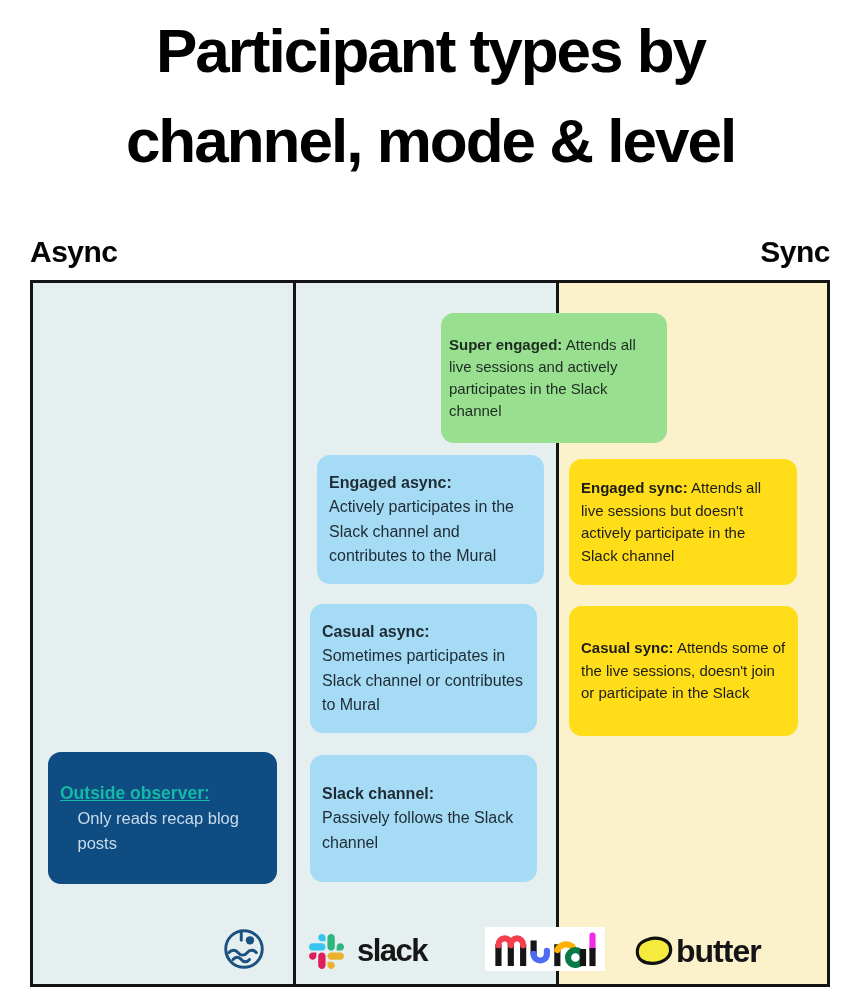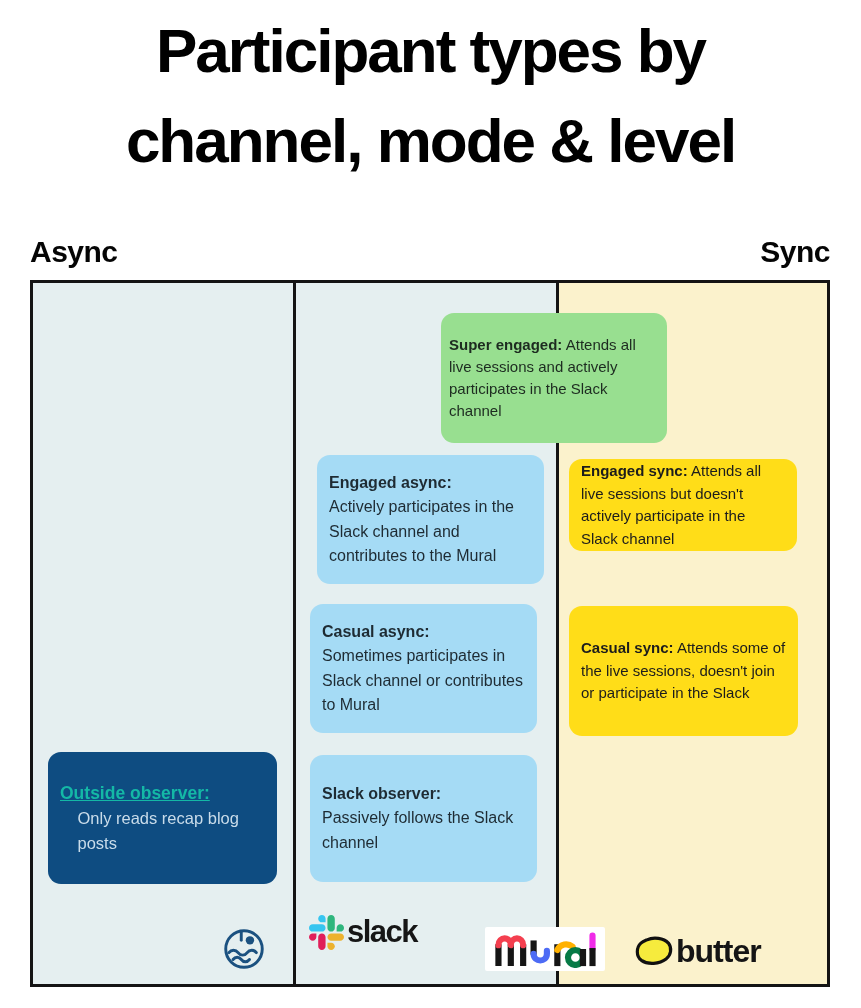--- a/index.html
+++ b/index.html
@@ -40,29 +40,29 @@
 
   .c-green  { background:#98DF90; font-size:15px;   line-height:1.48; padding:10px 8px; color:#1D2B20; }
   .c-blue   { background:#A5DBF5; font-size:16px;   line-height:1.52; }
   .c-yellow { background:#FFDD18; font-size:15px;   line-height:1.5;  color:#1C1C1C; }
   .c-navy   { background:#0E4C81; font-size:16.5px; line-height:1.5; }
   .c-navy .card-title { color:#14b8a6; font-size:17.5px;text-decoration:underline; }
   .c-navy .card-body  { display:block; max-width:170px; margin:0 auto; color:#C9DCEA; }
 
   .card-super-engaged    { left:408px; top:30px;  width:226px; height:130px; }
   .card-engaged-async    { left:284px; top:172px; width:227px; height:129px; }
-  .card-engaged-sync     { left:536px; top:176px; width:228px; height:92px; }
+  .card-engaged-sync     { left:536px; top:176px; width:228px; height:126px; }
   .card-casual-async     { left:277px; top:321px; width:227px; height:129px; }
   .card-casual-sync      { left:536px; top:323px; width:229px; height:130px; }
   .card-outside-observer { left:15px;  top:469px; width:229px; height:132px; }
   .card-slack-observer   { left:277px; top:472px; width:227px; height:127px; }
 
   .logo { position:absolute; display:flex; align-items:center; }
   .recap-logo   { left:190px; top:645px; width:42px; height:42px; }
-  .slack-logo   { left:276px; top:631px; gap:3px; }
+  .slack-logo   { left:276px; top:650px; gap:13px; }
   .slack-word   { font-size:31px; font-weight:bold; color:#161616; letter-spacing:-1.5px; }
   .mural-logo   { left:452px; top:644px; background:#ffffff; padding:3px 5px; border-radius:2px; }
   .butter-logo  { left:600px; top:650px; gap:2px; }
   .butter-word  { font-size:32px; font-weight:bold; color:#151515; letter-spacing:-1px; }
 </style>
 </head>
 <body>
 
 <div class="page">
 
@@ -116,21 +116,21 @@
 
     <div class="card c-navy stacked card-outside-observer">
       <div class="card-text">
         <span class="card-title">Outside observer:</span>
         <span class="card-body">Only reads recap blog posts</span>
       </div>
     </div>
 
     <div class="card c-blue stacked card-slack-observer">
       <div class="card-text">
-        <span class="card-title">Slack observer:</span>
+        <span class="card-title">Slack channel:</span>
         <span class="card-body">Passively follows the Slack channel</span>
       </div>
     </div>
 
     <div class="logo recap-logo" aria-label="circle-waves-blog-logo">
       <svg width="42" height="42" viewBox="0 0 46 46">
         <g stroke="#1B5180" fill="none" stroke-width="3.2" stroke-linecap="round">
           <circle cx="23" cy="23" r="20"></circle>
           <path d="M20,4.5 V13.5"></path>
           <path d="M6.5,27 c2.6,-3.6 7.4,-3.6 10,0 c2.6,3.6 7.4,3.6 10,0 c2.6,-3.6 7.4,-3.6 10,0"></path>

